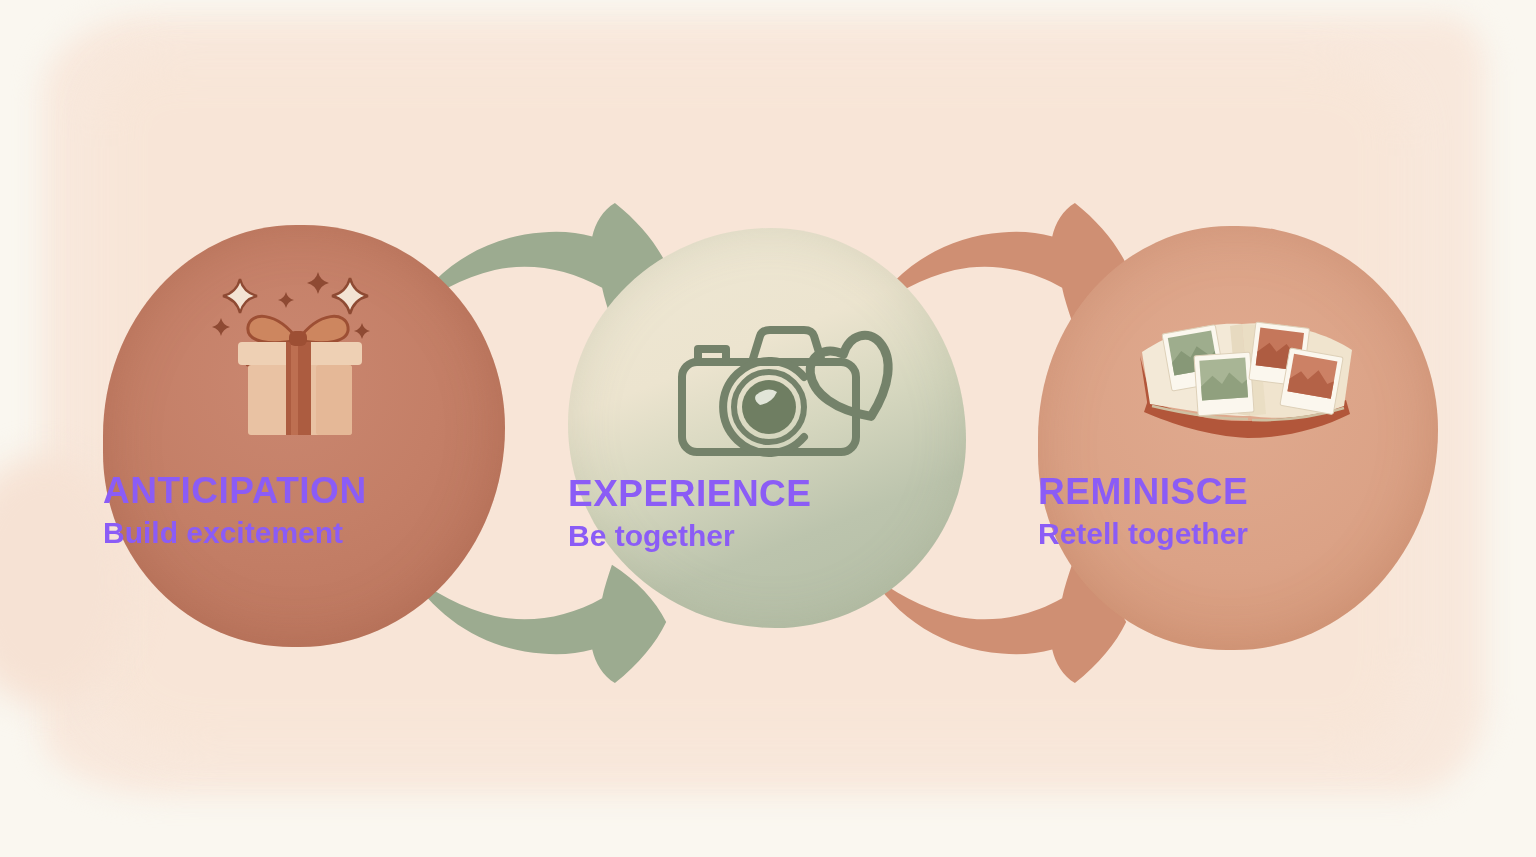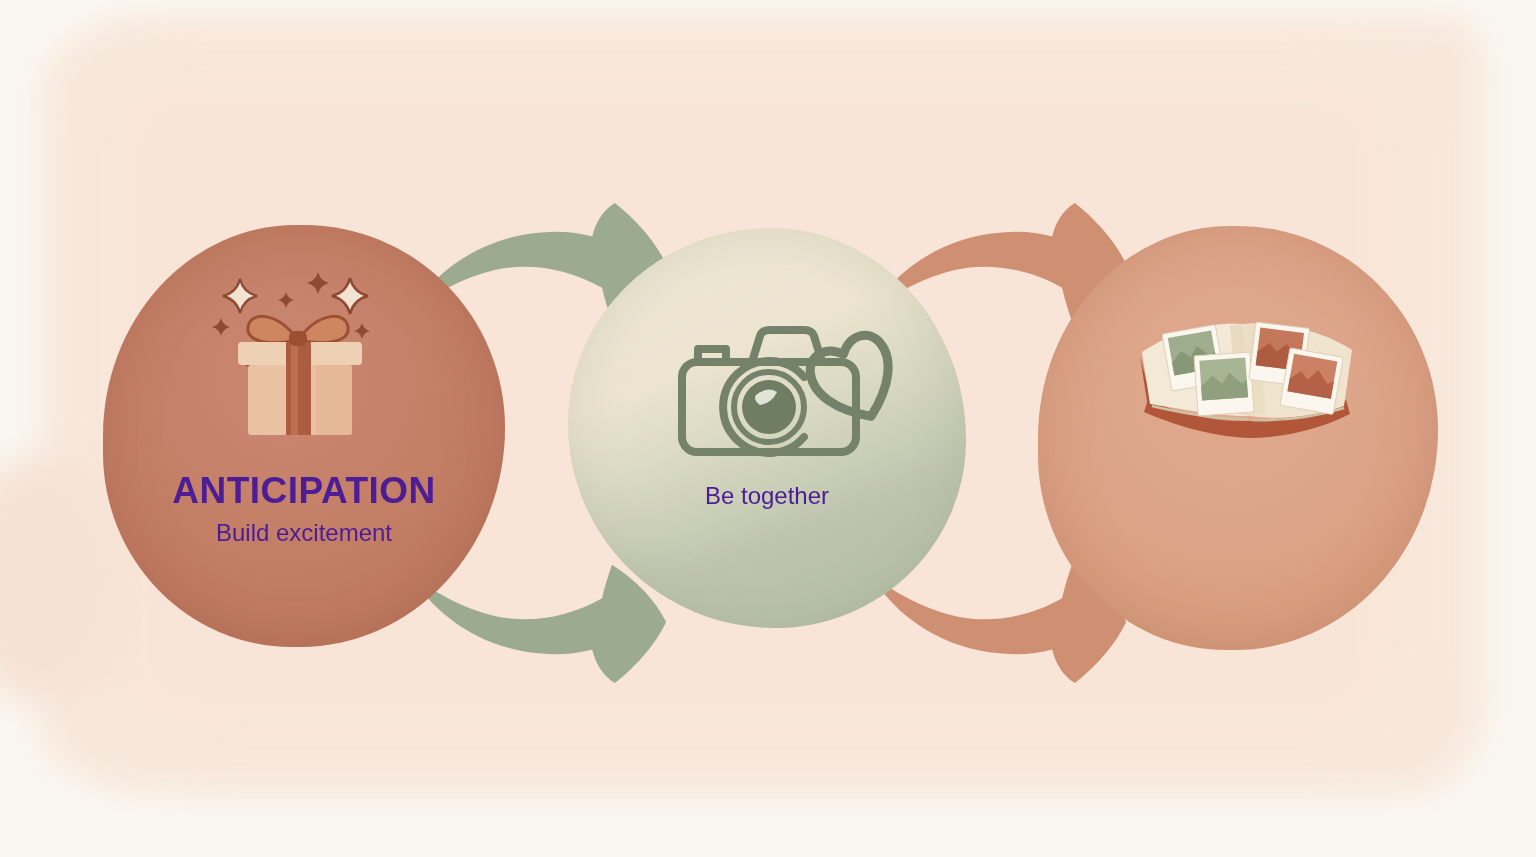--- a/index.html
+++ b/index.html
@@ -23,23 +23,23 @@
   .circle{position:absolute;}
   .blob{position:absolute;inset:0;border-radius:49% 51% 52% 48% / 51% 49% 53% 47%;}
   .c1 .blob{background:radial-gradient(circle at 45% 36%,#ca8770 0%,#c47f67 45%,#bd7860 78%,#b5705a 100%);
             box-shadow:inset 0 0 55px rgba(148,78,55,.28);}
   .c2 .blob{border-radius:51% 49% 48% 52% / 49% 53% 47% 51%;
             background:linear-gradient(158deg,#efe8d5 0%,#ece4cf 34%,#d6d7bf 52%,#bcc4ad 72%,#b2bca4 100%);
             box-shadow:inset 0 0 50px rgba(140,150,118,.22);}
   .c3 .blob{background:radial-gradient(circle at 48% 38%,#e0aa8f 0%,#dba286 55%,#d49879 86%,#cc8f72 100%);
             box-shadow:inset 0 0 55px rgba(170,105,75,.25);}
 
-  .stage-text{position:absolute;left:0;right:0;top:246px;text-align:center;color:#4c1d95;}
+  .stage-text{position:absolute;left:0;right:0;top:246px;text-align:left;color:#8b5cf6;}
   .stage-title{font-size:37px;line-height:40px;font-weight:700;letter-spacing:.5px;}
-  .stage-sub{font-size:24px;line-height:44px;font-weight:400;}
+  .stage-sub{font-size:30px;line-height:44px;font-weight:700;}
 
   .icon{position:absolute;}
   .arrow{position:absolute;width:276px;height:148px;}
   svg{display:block;overflow:visible;}
 </style>
 </head>
 <body>
 
 <div class="canvas">
 
@@ -123,20 +123,21 @@
 
         <circle cx="105" cy="95" r="35" stroke-width="6"></circle>
 
         <path d="M190,108 C160,88 146,64 152,44 C157,28 176,24 190,40 C204,24 223,28 228,44 C234,64 220,88 190,108 Z" transform="rotate(-24 190 66)" stroke-width="9"></path>
       </g>
       <circle cx="105" cy="95" r="27" fill="#6f7e62"></circle>
       <path d="M92,83 Q103,74 113,80 Q108,91 96,93 Q89,88 92,83 Z" fill="#edf1e6" opacity=".9"></path>
     </svg>
 
     <div class="stage-text">
+      <div class="stage-title">EXPERIENCE</div>
       <div class="stage-sub">Be together</div>
     </div>
   </div>
 
   <div class="circle c3" style="left:1038px;top:226px;width:400px;height:424px">
     <div class="blob"></div>
 
     <svg class="icon" style="left:82px;top:66px" width="250" height="170" viewBox="0 0 250 170">
 
       <path d="M28,108 C60,122 95,130 130,129 C170,128 200,118 226,108 L230,122 C202,136 166,146 128,146 C88,144 52,132 24,120 Z" fill="#b2563a"></path>
@@ -167,15 +168,19 @@
         <rect x="5" y="5" width="44" height="38" fill="#c5775b"></rect>
         <path d="M5,43 L5,29 L16,19 L24,27 L33,18 L44,29 L49,25 L49,43 Z" fill="#ae5c41"></path>
       </g>
       <g transform="translate(170,56) rotate(10)">
         <rect width="54" height="58" rx="2" fill="#fbf7ee" stroke="#ddd0b8" stroke-width="1"></rect>
         <rect x="5" y="5" width="44" height="38" fill="#cc8165"></rect>
         <path d="M5,43 L5,30 L15,21 L23,28 L32,17 L43,29 L49,25 L49,43 Z" fill="#b46247"></path>
       </g>
     </svg>
 
+    <div class="stage-text">
+      <div class="stage-title">REMINISCE</div>
+      <div class="stage-sub">Retell together</div>
+    </div>
   </div>
 
 </div>
 
 </body></html>

